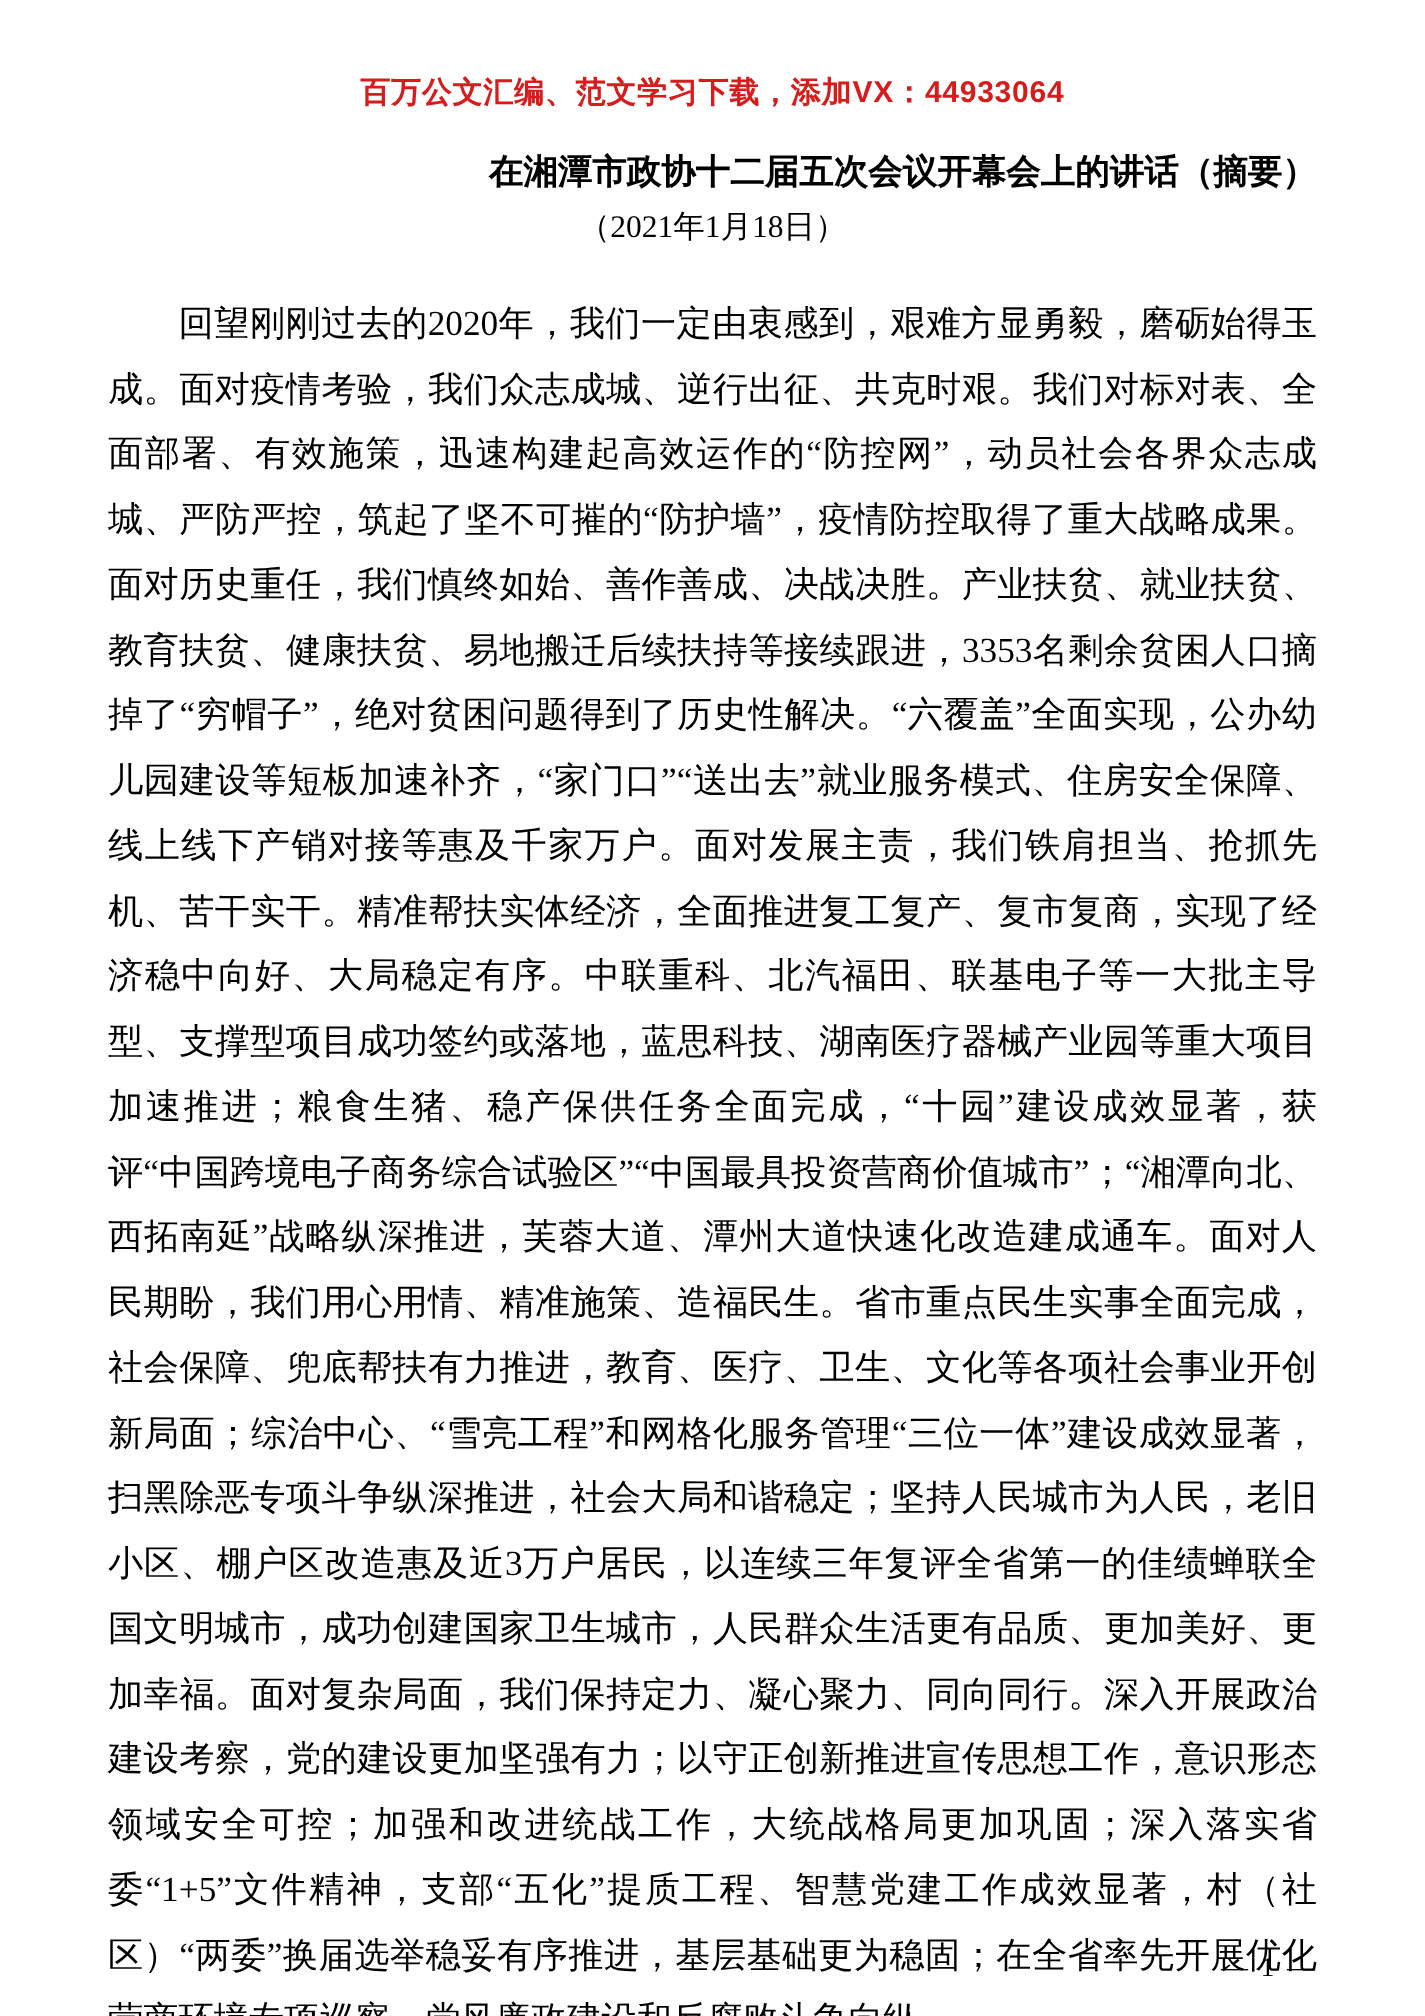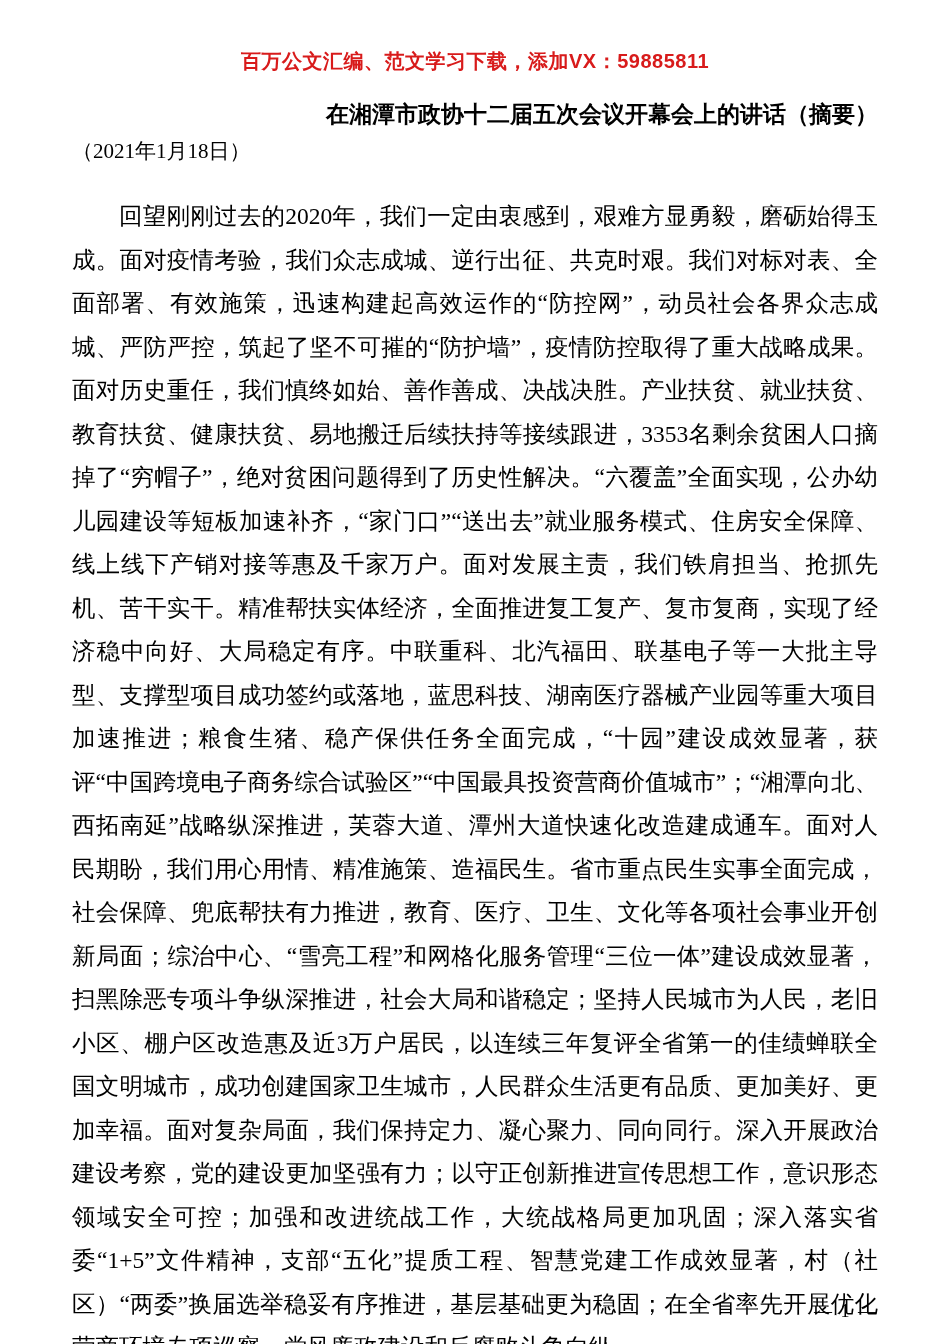--- a/index.html
+++ b/index.html
@@ -40,21 +40,21 @@
     font-family: "Liberation Serif", "DejaVu Serif", serif;
     margin: 0;
   }
   .doc-subtitle {
     text-align: center;
     font-size: 23px;
     line-height: 36px;
     margin: 0;
   }
   .doc-date {
-    text-align: left;
+    text-align: center;
     font-size: 21px;
     line-height: 36px;
     margin: 0 0 26px 0;
   }
   .body-text {
     font-size: 23.5px;
     line-height: 43.5px;
     text-align: justify;
     text-justify: inter-ideograph;
     text-indent: 2em;
@@ -69,21 +69,21 @@
     font-family: "Liberation Serif", "DejaVu Serif", serif;
     color: #000;
     letter-spacing: 2px;
   }
 </style>
 </head>
 <body>
 
 <div class="page">
 
-  <div class="watermark">百万公文汇编、范文学习下载，添加VX：59885811</div>
+  <div class="watermark">百万公文汇编、范文学习下载，添加VX：44933064</div>
 
   <h1 class="doc-title">在湘潭市政协十二届五次会议开幕会上的讲话（摘要）</h1>
 
 
   <div class="doc-date">（2021年1月18日）</div>
 
   <p class="body-text">回望刚刚过去的2020年，我们一定由衷感到，艰难方显勇毅，磨砺始得玉成。面对疫情考验，我们众志成城、逆行出征、共克时艰。我们对标对表、全面部署、有效施策，迅速构建起高效运作的“防控网”，动员社会各界众志成城、严防严控，筑起了坚不可摧的“防护墙”，疫情防控取得了重大战略成果。面对历史重任，我们慎终如始、善作善成、决战决胜。产业扶贫、就业扶贫、教育扶贫、健康扶贫、易地搬迁后续扶持等接续跟进，3353名剩余贫困人口摘掉了“穷帽子”，绝对贫困问题得到了历史性解决。“六覆盖”全面实现，公办幼儿园建设等短板加速补齐，“家门口”“送出去”就业服务模式、住房安全保障、线上线下产销对接等惠及千家万户。面对发展主责，我们铁肩担当、抢抓先机、苦干实干。精准帮扶实体经济，全面推进复工复产、复市复商，实现了经济稳中向好、大局稳定有序。中联重科、北汽福田、联基电子等一大批主导型、支撑型项目成功签约或落地，蓝思科技、湖南医疗器械产业园等重大项目加速推进；粮食生猪、稳产保供任务全面完成，“十园”建设成效显著，获评“中国跨境电子商务综合试验区”“中国最具投资营商价值城市”；“湘潭向北、西拓南延”战略纵深推进，芙蓉大道、潭州大道快速化改造建成通车。面对人民期盼，我们用心用情、精准施策、造福民生。省市重点民生实事全面完成，社会保障、兜底帮扶有力推进，教育、医疗、卫生、文化等各项社会事业开创新局面；综治中心、“雪亮工程”和网格化服务管理“三位一体”建设成效显著，扫黑除恶专项斗争纵深推进，社会大局和谐稳定；坚持人民城市为人民，老旧小区、棚户区改造惠及近3万户居民，以连续三年复评全省第一的佳绩蝉联全国文明城市，成功创建国家卫生城市，人民群众生活更有品质、更加美好、更加幸福。面对复杂局面，我们保持定力、凝心聚力、同向同行。深入开展政治建设考察，党的建设更加坚强有力；以守正创新推进宣传思想工作，意识形态领域安全可控；加强和改进统战工作，大统战格局更加巩固；深入落实省委“1+5”文件精神，支部“五化”提质工程、智慧党建工作成效显著，村（社区）“两委”换届选举稳妥有序推进，基层基础更为稳固；在全省率先开展优化营商环境专项巡察，党风廉政建设和反腐败斗争向纵</p>
 
   <div class="page-number">— 1 —</div>
 

